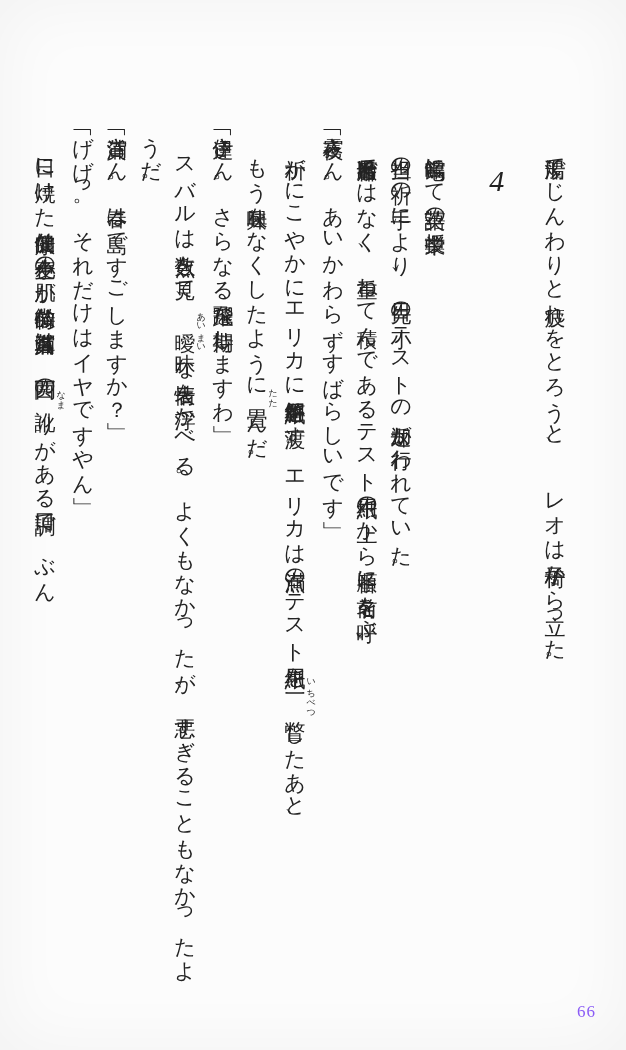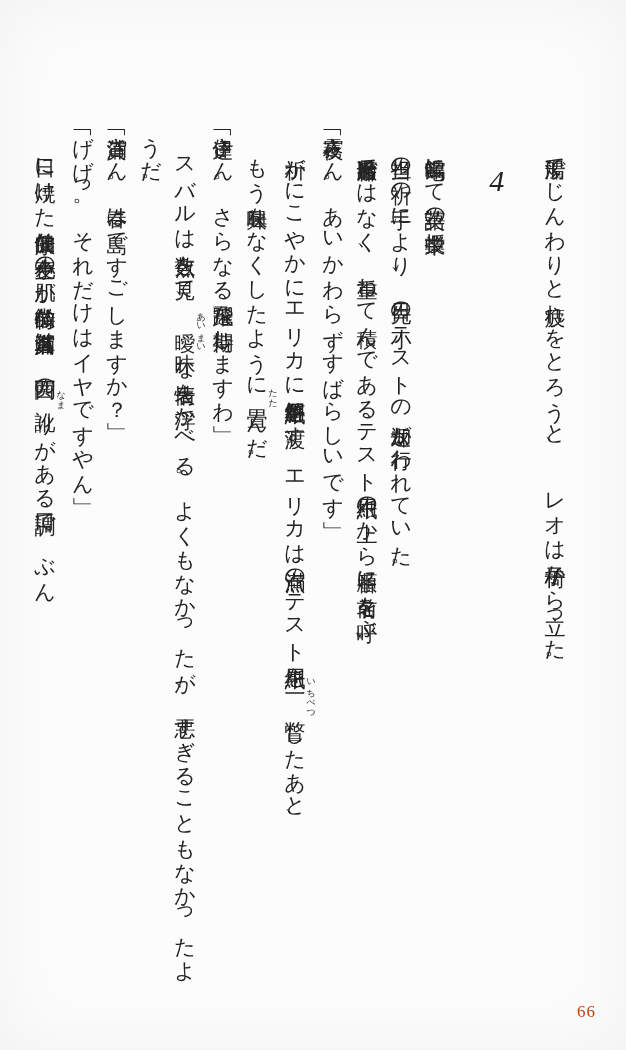--- a/index.html
+++ b/index.html
@@ -58,21 +58,21 @@
     font-size: 30px;
     line-height: 1;
     color: #222;
     font-family: "Liberation Serif", "DejaVu Serif", serif;
   }
   .page-number {
     position: absolute;
     right: 30px;
     bottom: 28px;
     font-size: 17px;
-    color: #c2410c;
+    color: #8b5cf6;
     font-family: "Liberation Serif", "DejaVu Serif", serif;
     letter-spacing: 1px;
   }
 </style>
 </head>
 <body>
 
 <div class="page">
   <div class="text-flow">
       <p class="para indent">湯船でじんわりと疲れをとろうと、　レオは椅子から立った。</p>

